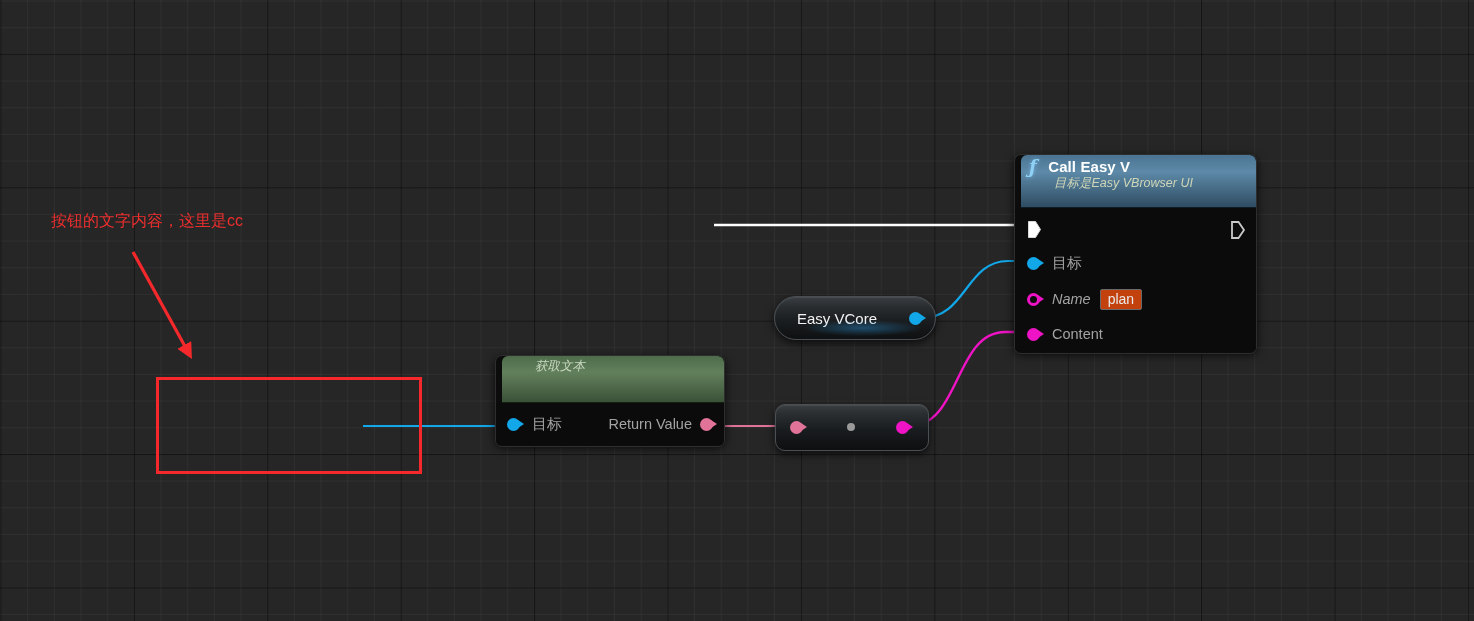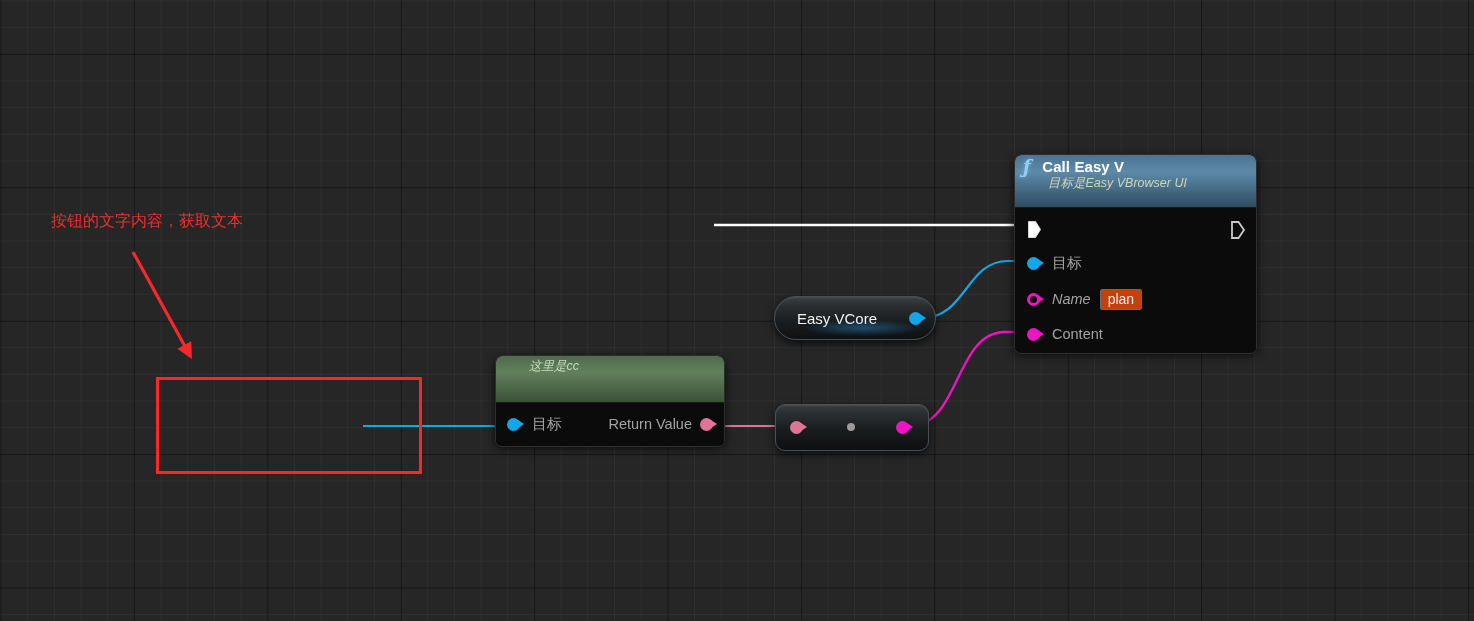--- a/index.html
+++ b/index.html
@@ -48,20 +48,21 @@
     background: #0c0c0c;
     border: 1px solid #2e2e2e;
     border-radius: 7px;
     overflow: hidden;
   }
   .node-header {
     position: relative;
     border-radius: 6px 6px 0 0;
     padding: 5px 10px 6px 10px;
     box-sizing: border-box;
+    margin-left: 6px;
   }
   .node-title {
     color: #ffffff;
     font-size: 15px;
     font-weight: bold;
     letter-spacing: 0.1px;
     white-space: nowrap;
   }
   .node-subtitle {
     font-size: 12.5px;
@@ -307,21 +308,21 @@
 
     <path d="M 910 426 C 960 426 955 332 1005 332 L 1032 332" stroke="#ee13c4" stroke-width="2.4" fill="none"></path>
 
     <path d="M 922 318 C 966 318 966 261 1008 261 L 1032 261" stroke="#12a7e8" stroke-width="2.2" fill="none"></path>
   </svg>
 
 
   <div class="node" id="getfunc-node">
     <div class="node-body">
       <div class="node-header">
-        <div class="node-subtitle" style="margin-left:25px;">这里是cc</div>
+        <div class="node-subtitle" style="margin-left:25px;">获取文本</div>
       </div>
       <div class="node-rows" style="height:42px;">
         <div class="pin-row" style="left:11px; top:11px;">
           <span class="pin-dot filled-blue arrow"></span>
           <span class="pin-label cjk" style="margin-left:12px;">目标</span>
         </div>
         <div class="pin-row" style="right:11px; top:11px;">
           <span class="pin-label" style="margin-right:8px;">Return Value</span>
           <span class="pin-dot filled-pink arrow"></span>
         </div>
@@ -381,21 +382,21 @@
     <span class="var-label">Easy VCore</span>
     <span class="pin-dot filled-blue arrow"></span>
   </div>
 
   <div id="convert-node">
     <span class="pin-dot filled-pink arrow" style="position:absolute; left:14px; top:16px;"></span>
     <span class="convert-dot"></span>
     <span class="pin-dot filled-magenta arrow" style="position:absolute; left:120px; top:16px;"></span>
   </div>
 
-  <div id="anno-text">按钮的文字内容，获取文本</div>
+  <div id="anno-text">按钮的文字内容，这里是cc</div>
 
   <svg id="anno-arrow" viewBox="0 0 110 140" width="110" height="140">
     <defs>
       <marker id="arrowhead" markerWidth="5" markerHeight="5" refX="1.8" refY="2.5" orient="auto">
         <path d="M0,0 L5,2.5 L0,5 Z" fill="#f5292b"></path>
       </marker>
     </defs>
     <line x1="23" y1="22" x2="77" y2="120" stroke="#f5292b" stroke-width="3.2" marker-end="url(#arrowhead)"></line>
   </svg>
 

